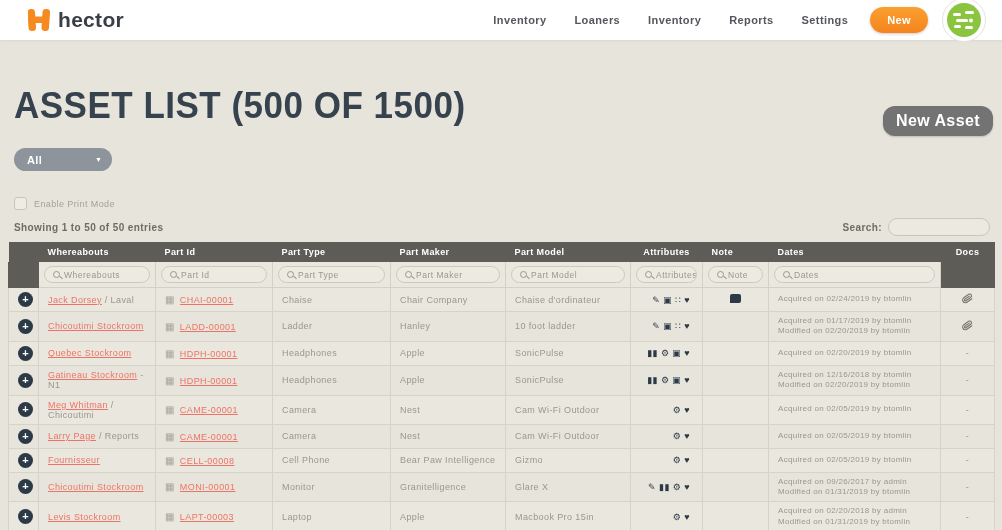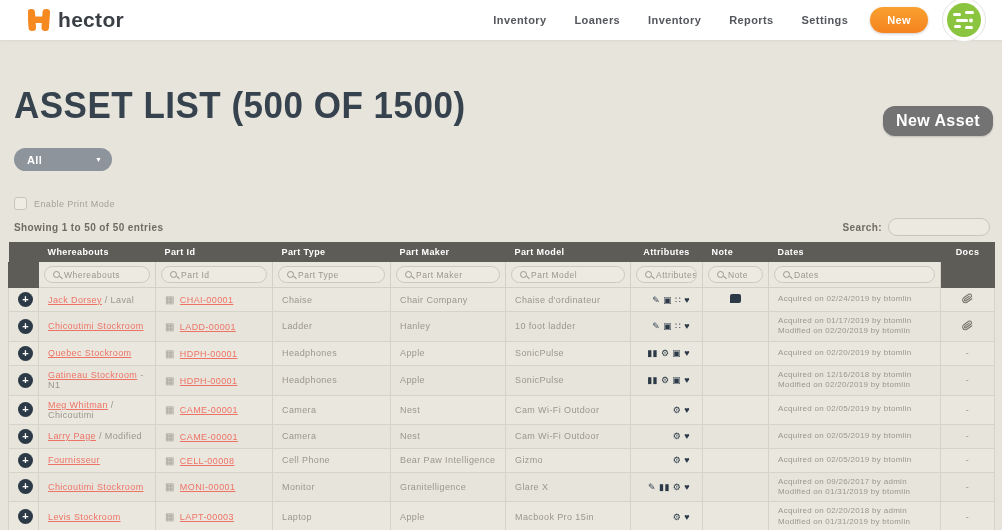--- a/index.html
+++ b/index.html
@@ -304,21 +304,21 @@
           <td class="note-cell"></td>
           <td class="dates">
             <div class="date-line">Acquired on 02/05/2019 by btomlin</div>
           </td>
           <td class="docs"><span class="no-doc">-</span></td>
         </tr>
         <tr>
           <td>
             <button class="plus">+</button>
           </td>
-          <td><a href="#">Larry Page</a><span class="muted"> / Modified</span></td>
+          <td><a href="#">Larry Page</a><span class="muted"> / Reports</span></td>
           <td><span class="qr">▦</span><a href="#">CAME-00001</a></td>
           <td>Camera</td>
           <td>Nest</td>
           <td>Cam Wi-Fi Outdoor</td>
           <td class="attrs"><span class="attr">⚙</span><span class="attr">♥</span></td>
           <td class="note-cell"></td>
           <td class="dates">
             <div class="date-line">Acquired on 02/05/2019 by btomlin</div>
           </td>
           <td class="docs"><span class="no-doc">-</span></td>

